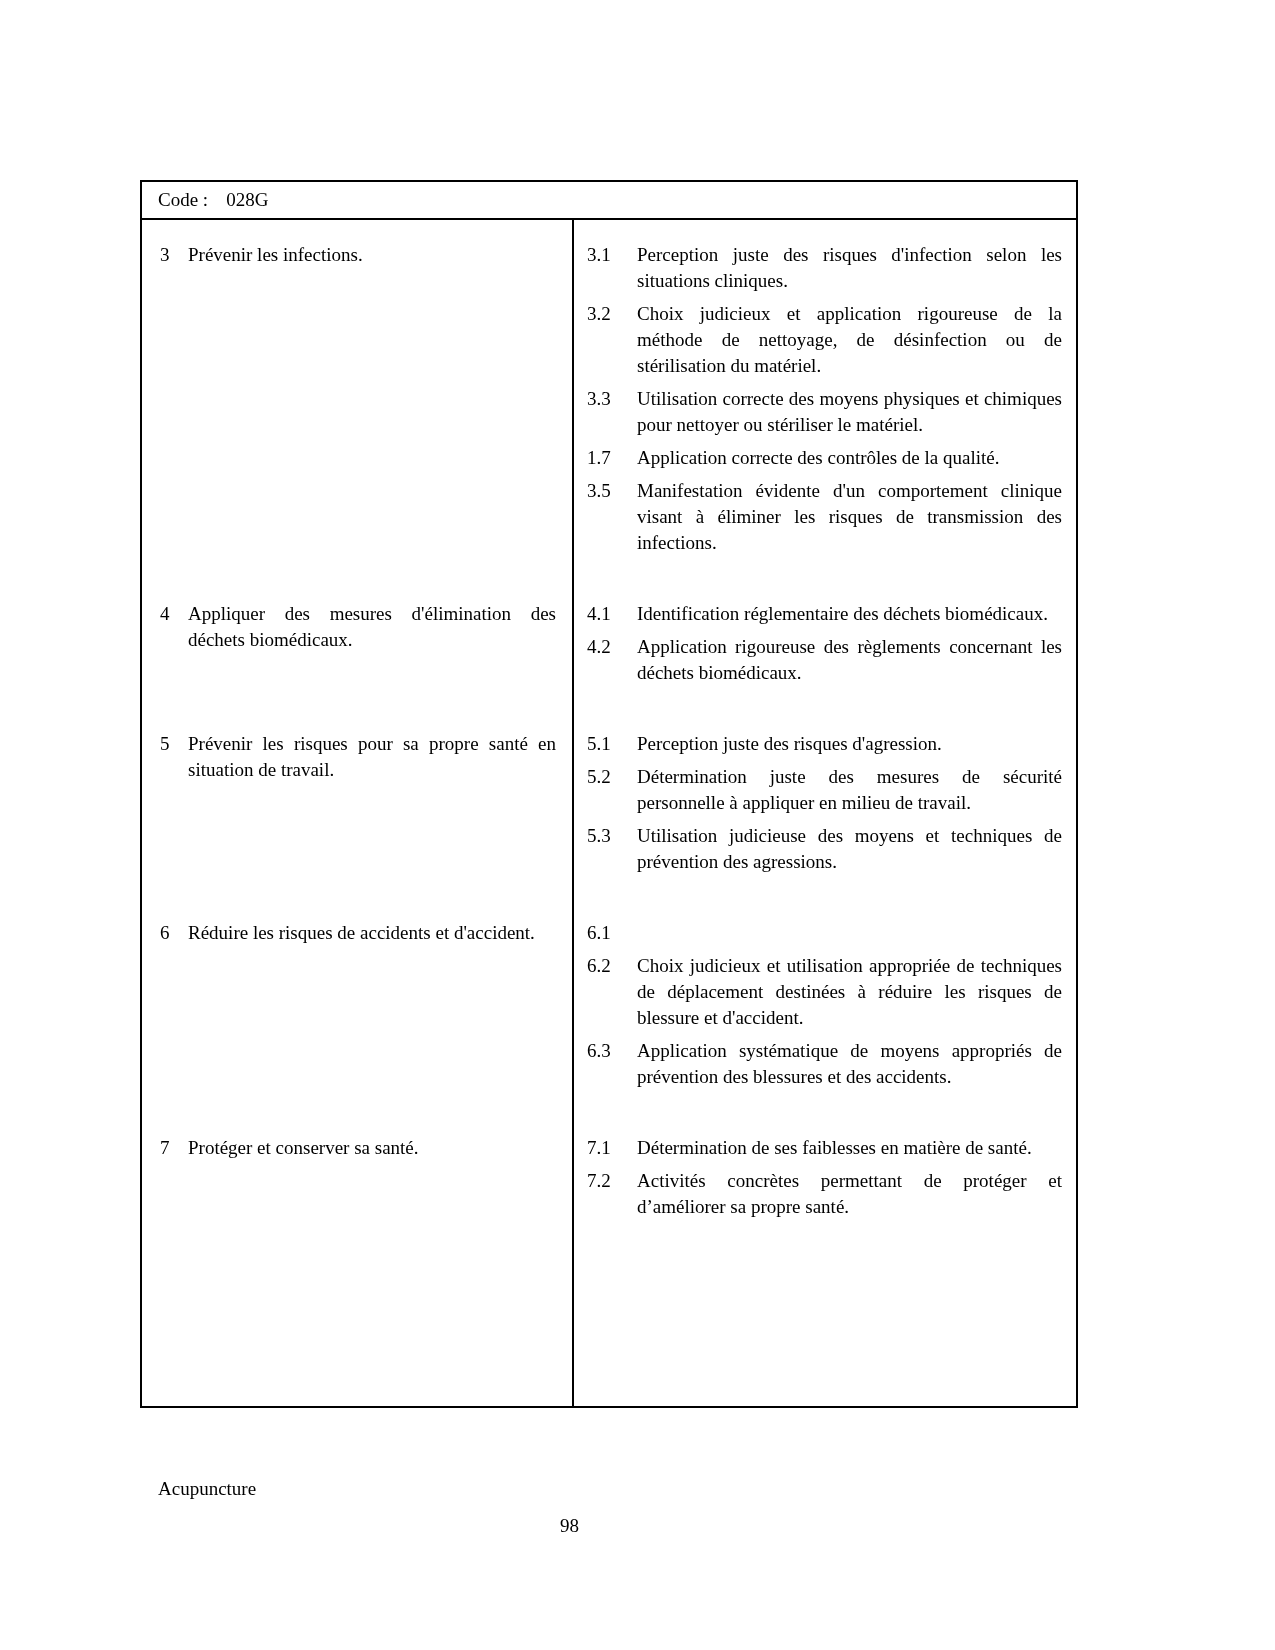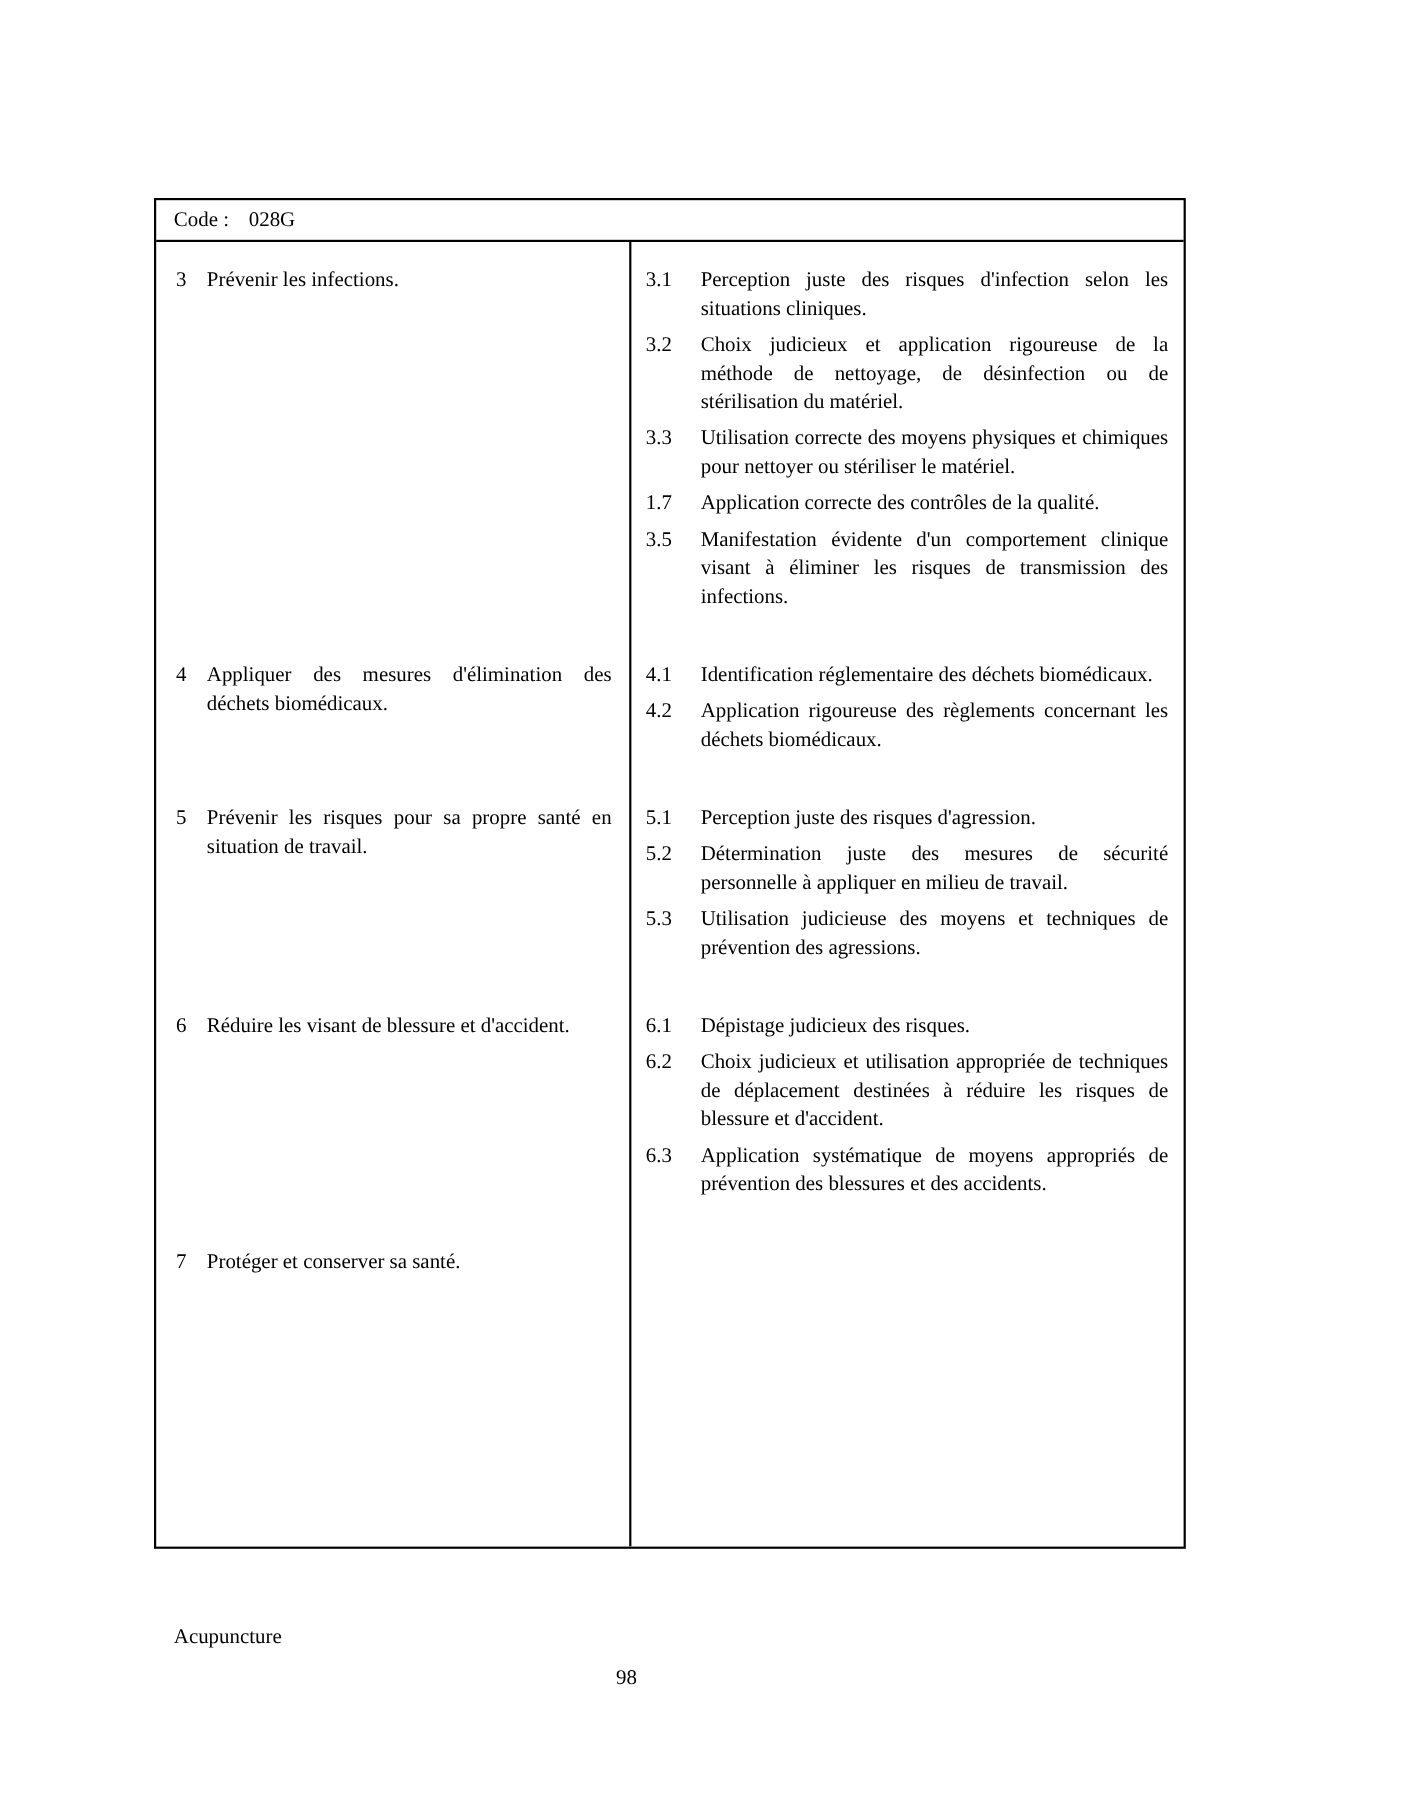--- a/index.html
+++ b/index.html
@@ -202,27 +202,26 @@
     <span class="crit-num">5.3</span>
     <span class="crit-text">Utilisation judicieuse des moyens et techniques de prévention des agressions.</span>
   </div>
 </div>
   </div>
 
   <div class="group-row">
     <div class="cell-left">
       <div class="obj-item">
         <span class="obj-num">6</span>
-        <span class="obj-text">Réduire les visant de blessure et d'accident.</span>
+        <span class="obj-text">Réduire les risques de accidents et d'accident.</span>
       </div>
     </div>
     <div class="cell-right">
   <div class="crit-item">
     <span class="crit-num">6.1</span>
-    <span class="crit-text">Dépistage judicieux des risques.</span>
   </div>
 
   <div class="crit-item">
     <span class="crit-num">6.2</span>
     <span class="crit-text">Choix judicieux et utilisation appropriée de techniques de déplacement destinées à réduire les risques de blessure et d'accident.</span>
   </div>
 
   <div class="crit-item">
     <span class="crit-num">6.3</span>
     <span class="crit-text">Application systématique de moyens appropriés de prévention des blessures et des accidents.</span>
@@ -230,20 +229,31 @@
 </div>
   </div>
 
   <div class="group-row">
     <div class="cell-left">
       <div class="obj-item">
         <span class="obj-num">7</span>
         <span class="obj-text">Protéger et conserver sa santé.</span>
       </div>
     </div>
+    <div class="cell-right">
+  <div class="crit-item">
+    <span class="crit-num">7.1</span>
+    <span class="crit-text">Détermination de ses faiblesses en matière de santé.</span>
+  </div>
+
+  <div class="crit-item">
+    <span class="crit-num">7.2</span>
+    <span class="crit-text">Activités concrètes permettant de protéger et d’améliorer sa propre santé.</span>
+  </div>
+</div>
   </div>
 </div>
 
   </div>
 
   <div class="footer">
     <span class="footer-title">Acupuncture</span>
     <span class="footer-page">98</span>
   </div>
 

